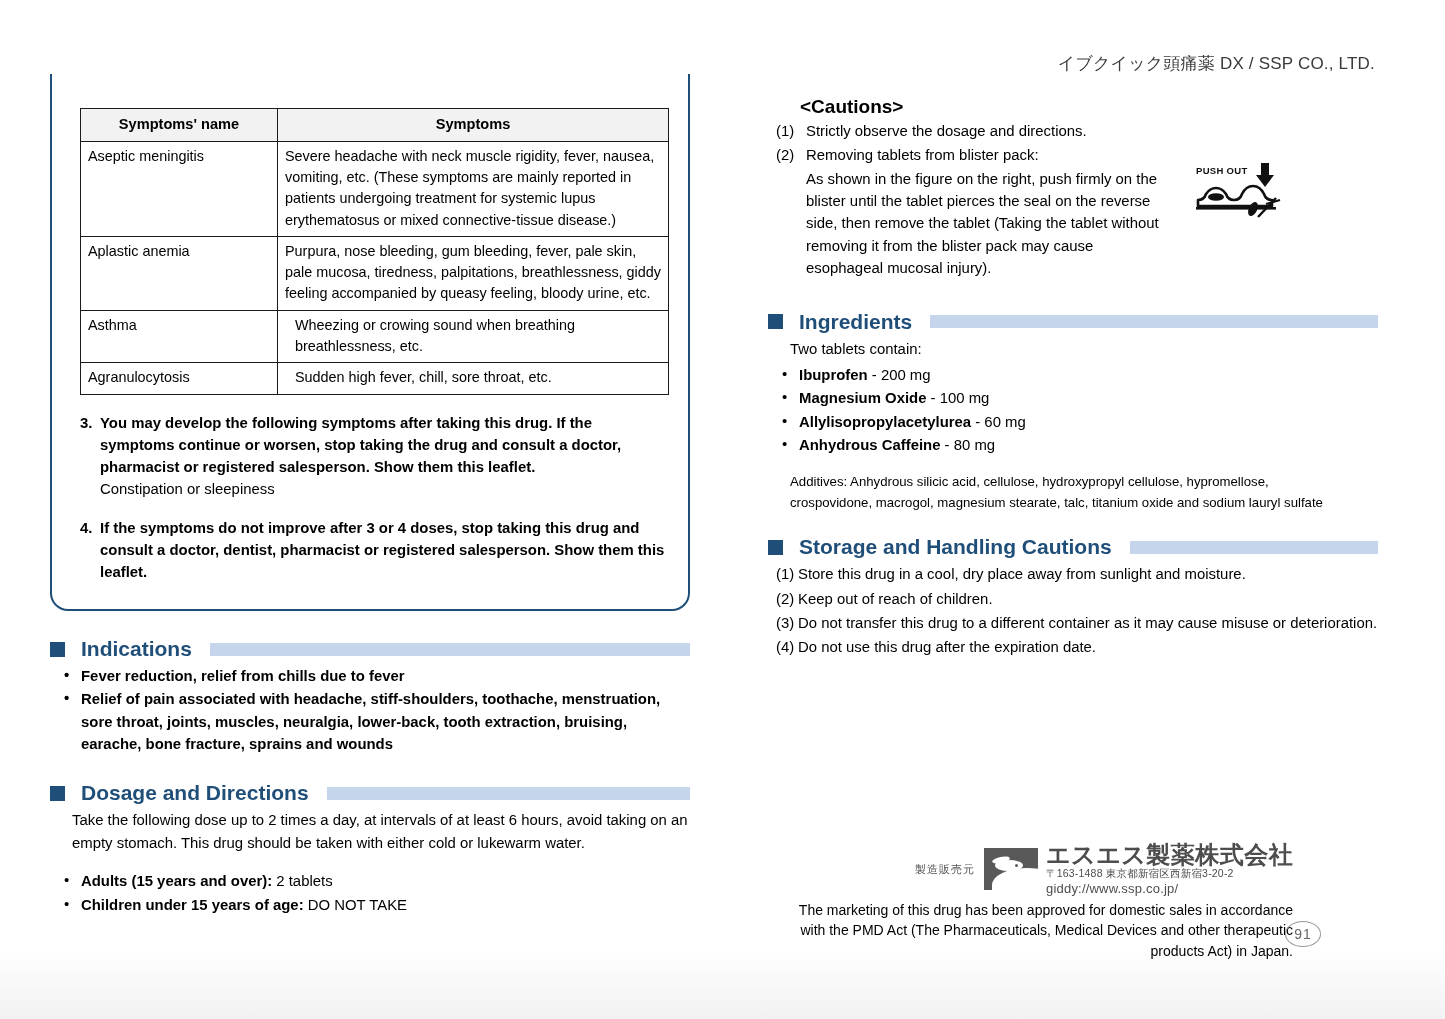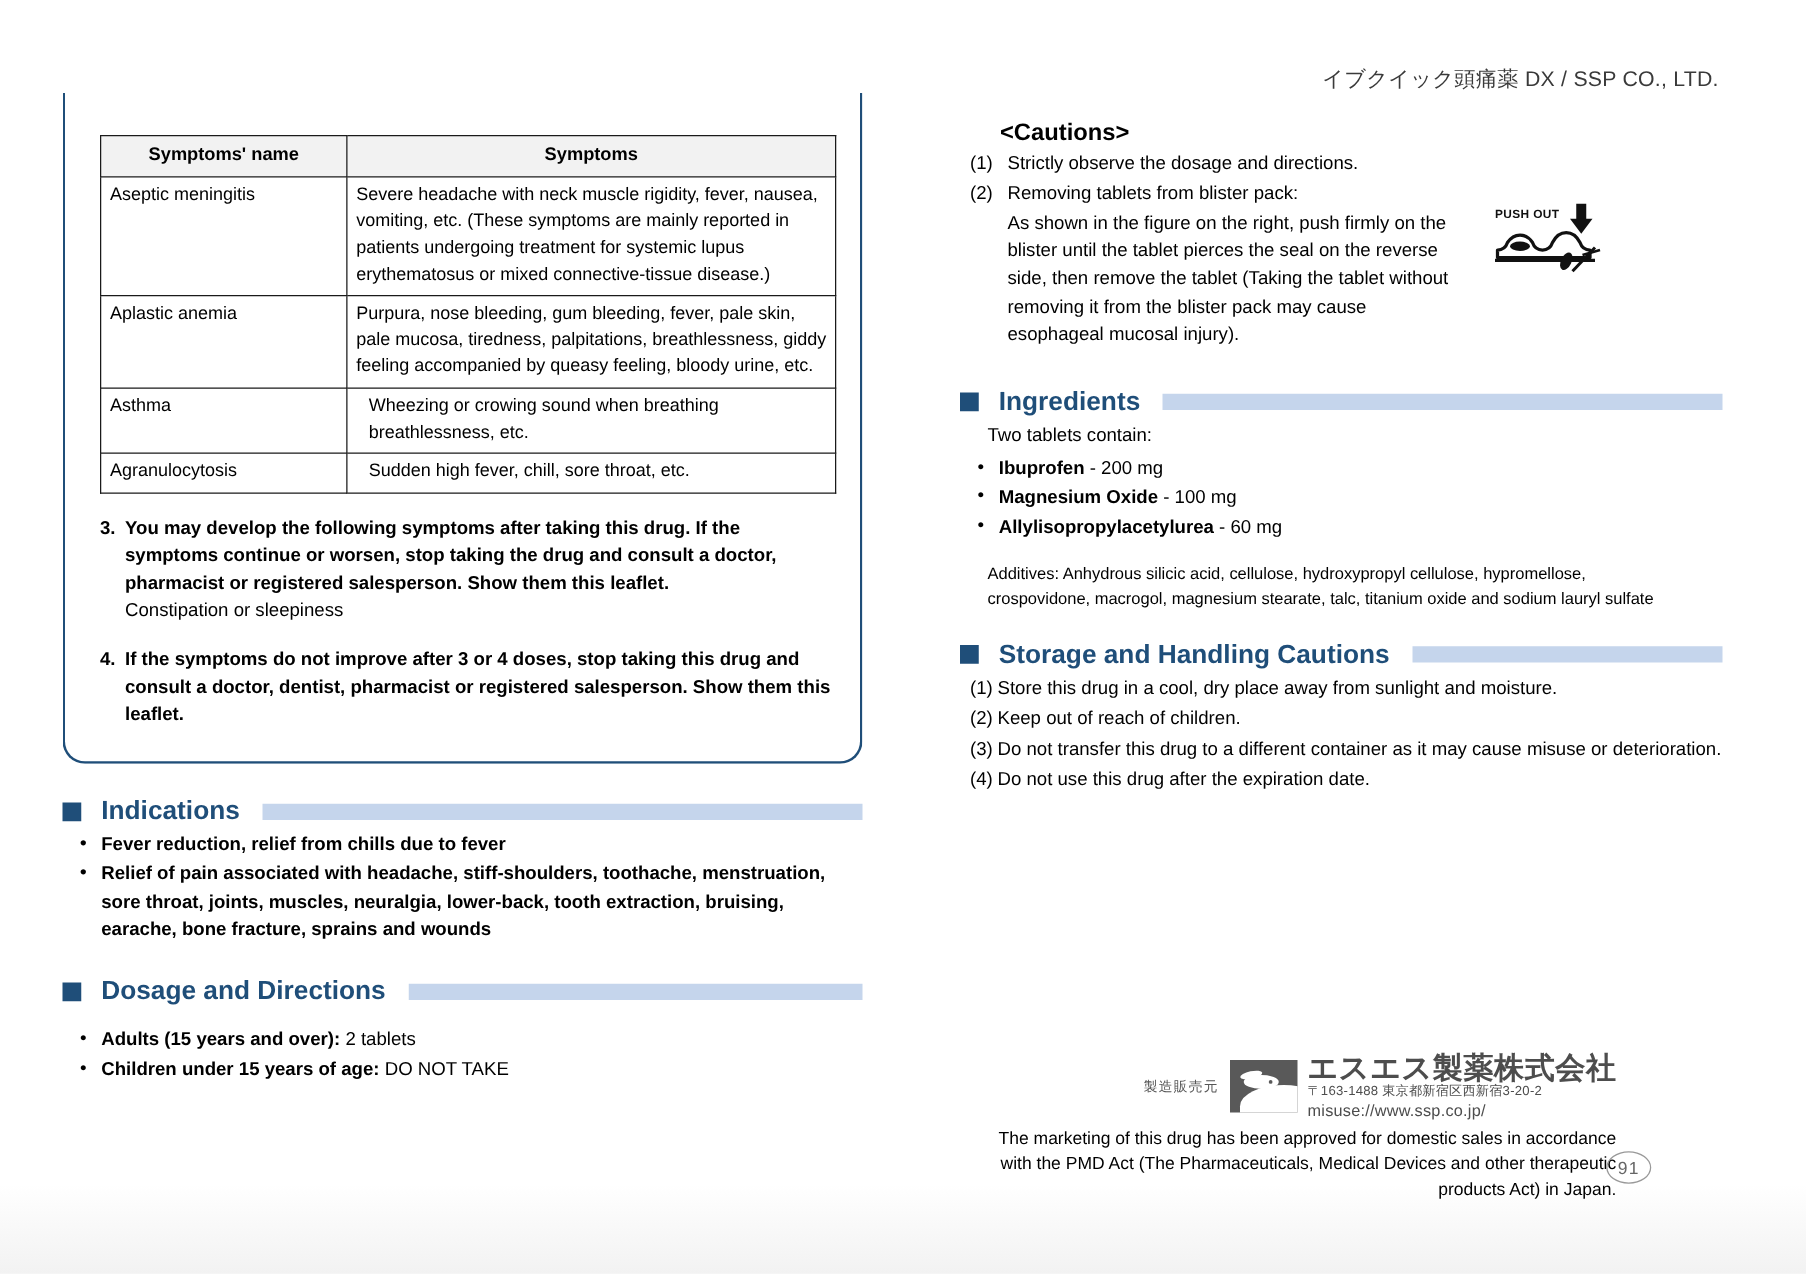--- a/index.html
+++ b/index.html
@@ -384,20 +384,21 @@
     <ul class="dot-list">
       <li class="bold">Fever reduction, relief from chills due to fever</li>
       <li class="bold">Relief of pain associated with headache, stiff-shoulders, toothache, menstruation, sore throat, joints, muscles, neuralgia, lower-back, tooth extraction, bruising, earache, bone fracture, sprains and wounds</li>
     </ul>
 
     <div class="section-head">
       <div class="sq-bullet"></div>
       <div class="section-title">Dosage and Directions</div>
       <div class="accent-bar"></div>
     </div>
+    <div class="para">Take the following dose up to 2 times a day, at intervals of at least 6 hours, avoid taking on an empty stomach. This drug should be taken with either cold or lukewarm water.</div>
     <ul class="dot-list" style="margin-top:16px;">
       <li>
         <span class="lbl">Adults (15 years and over):</span><span class="val"> 2 tablets</span>
       </li>
       <li>
         <span class="lbl">Children under 15 years of age:</span><span class="val"> DO NOT TAKE</span>
       </li>
     </ul>
 
   </div>
@@ -428,20 +429,23 @@
     <ul class="dot-list">
       <li>
         <span class="lbl">Ibuprofen</span><span class="val"> - 200 mg</span>
       </li>
       <li>
         <span class="lbl">Magnesium Oxide</span><span class="val"> - 100 mg</span>
       </li>
       <li>
         <span class="lbl">Allylisopropylacetylurea</span><span class="val"> - 60 mg</span>
       </li>
+      <li>
+        <span class="lbl">Anhydrous Caffeine</span><span class="val"> - 80 mg</span>
+      </li>
     </ul>
 
     <div class="additives">Additives: Anhydrous silicic acid, cellulose, hydroxypropyl cellulose, hypromellose, crospovidone, macrogol, magnesium stearate, talc, titanium oxide and sodium lauryl sulfate</div>
 
     <div class="section-head" style="margin-top:22px;">
       <div class="sq-bullet"></div>
       <div class="section-title">Storage and Handling Cautions</div>
       <div class="accent-bar"></div>
     </div>
 
@@ -489,21 +493,21 @@
     <div class="mfr-label">製造販売元</div>
     <div class="logo-mark">
       <div class="hill"></div>
       <div class="bunny"></div>
       <div class="ear"></div>
       <div class="eye"></div>
     </div>
     <div class="logo-text">
       <div class="company-name">エスエス製薬株式会社</div>
       <div class="company-addr">〒163-1488 東京都新宿区西新宿3-20-2</div>
-      <div class="company-url">misuse://www.ssp.co.jp/</div>
+      <div class="company-url">giddy://www.ssp.co.jp/</div>
     </div>
   </div>
 
   <div class="approval-note">The marketing of this drug has been approved for domestic sales in accordance with the PMD Act (The Pharmaceuticals, Medical Devices and other therapeutic products Act) in Japan.</div>
 
   <div class="page-number">91</div>
 
 </div>
 
 </body></html>

